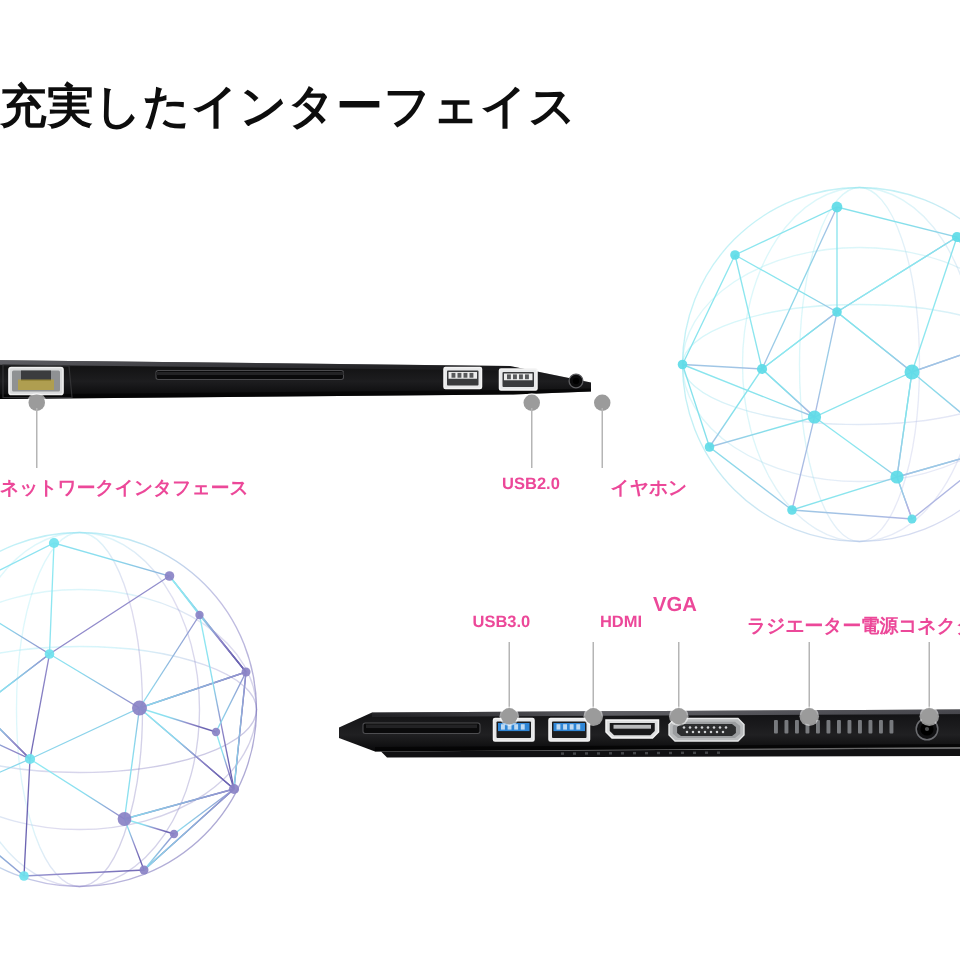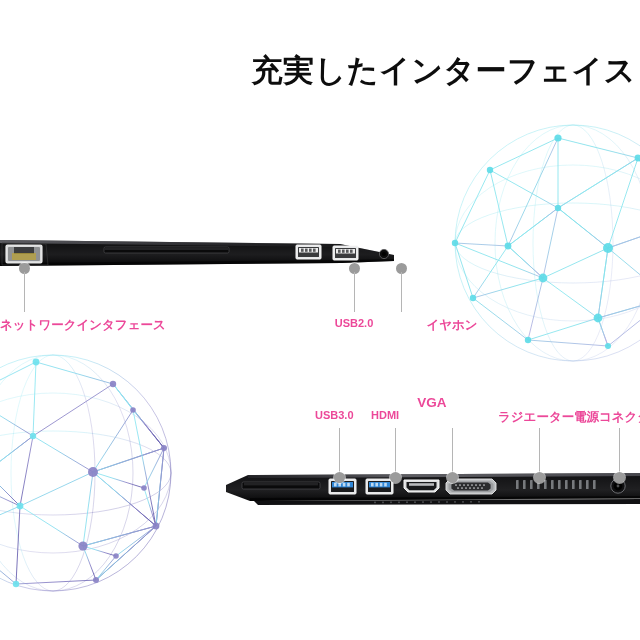--- a/index.html
+++ b/index.html
@@ -35,21 +35,21 @@
     width: 250px;
     height: 250px;
   }
 
   
   #page-title {
     position: absolute;
     left: 0;
     top: 50px;
     width: 636px;
-    text-align: right;
+    text-align: left;
     font-size: 31px;
     font-weight: 700;
     letter-spacing: 0.5px;
     color: #0d0d0d;
     font-family: "DejaVu Sans", "Liberation Sans", sans-serif;
     white-space: nowrap;
   }
 
   
   .laptop-edge {
@@ -427,37 +427,37 @@
 
   <div>
     <div class="callout-dot" style="left:349px; top:263px;"></div>
     <div class="callout-line" style="left:354px; top:272px; height:40px;"></div>
     <div class="callout-label latin" style="left:330px; top:317px; width:48px; text-align:center;">USB2.0</div>
   </div>
 
   <div>
     <div class="callout-dot" style="left:396px; top:263px;"></div>
     <div class="callout-line" style="left:401px; top:272px; height:40px;"></div>
-    <div class="callout-label" style="left:394px; top:317px; width:52px; text-align:center;padding-left:32px;">イヤホン</div>
+    <div class="callout-label" style="left:375px; top:317px; width:52px; text-align:left;padding-left:32px;">イヤホン</div>
   </div>
 
   <div>
     <div class="callout-label latin" style="left:315px; top:409px; width:48px; text-align:left;">USB3.0</div>
     <div class="callout-line" style="left:339px; top:428px; height:49px;"></div>
     <div class="callout-dot" style="left:334px; top:472px;"></div>
   </div>
 
   <div>
-    <div class="callout-label latin" style="left:371px; top:409px; width:48px; ">HDMI</div>
+    <div class="callout-label latin" style="left:390px; top:409px; width:48px; text-align:center;">HDMI</div>
     <div class="callout-line" style="left:395px; top:428px; height:49px;"></div>
     <div class="callout-dot" style="left:390px; top:472px;"></div>
   </div>
 
   <div>
-    <div class="callout-label" style="left:380px; top:396px; width:104px; text-align:center;">
+    <div class="callout-label" style="left:398px; top:396px; width:104px; text-align:center;">
       <span class="sup">VGA</span>
     </div>
     <div class="callout-line" style="left:452px; top:428px; height:49px;"></div>
     <div class="callout-dot" style="left:447px; top:472px;"></div>
   </div>
 
   <div>
     <div class="callout-label" style="left:498px; top:409px; width:82px; text-align:left;">ラジエーター</div>
     <div class="callout-line" style="left:539px; top:428px; height:49px;"></div>
     <div class="callout-dot" style="left:534px; top:472px;"></div>

